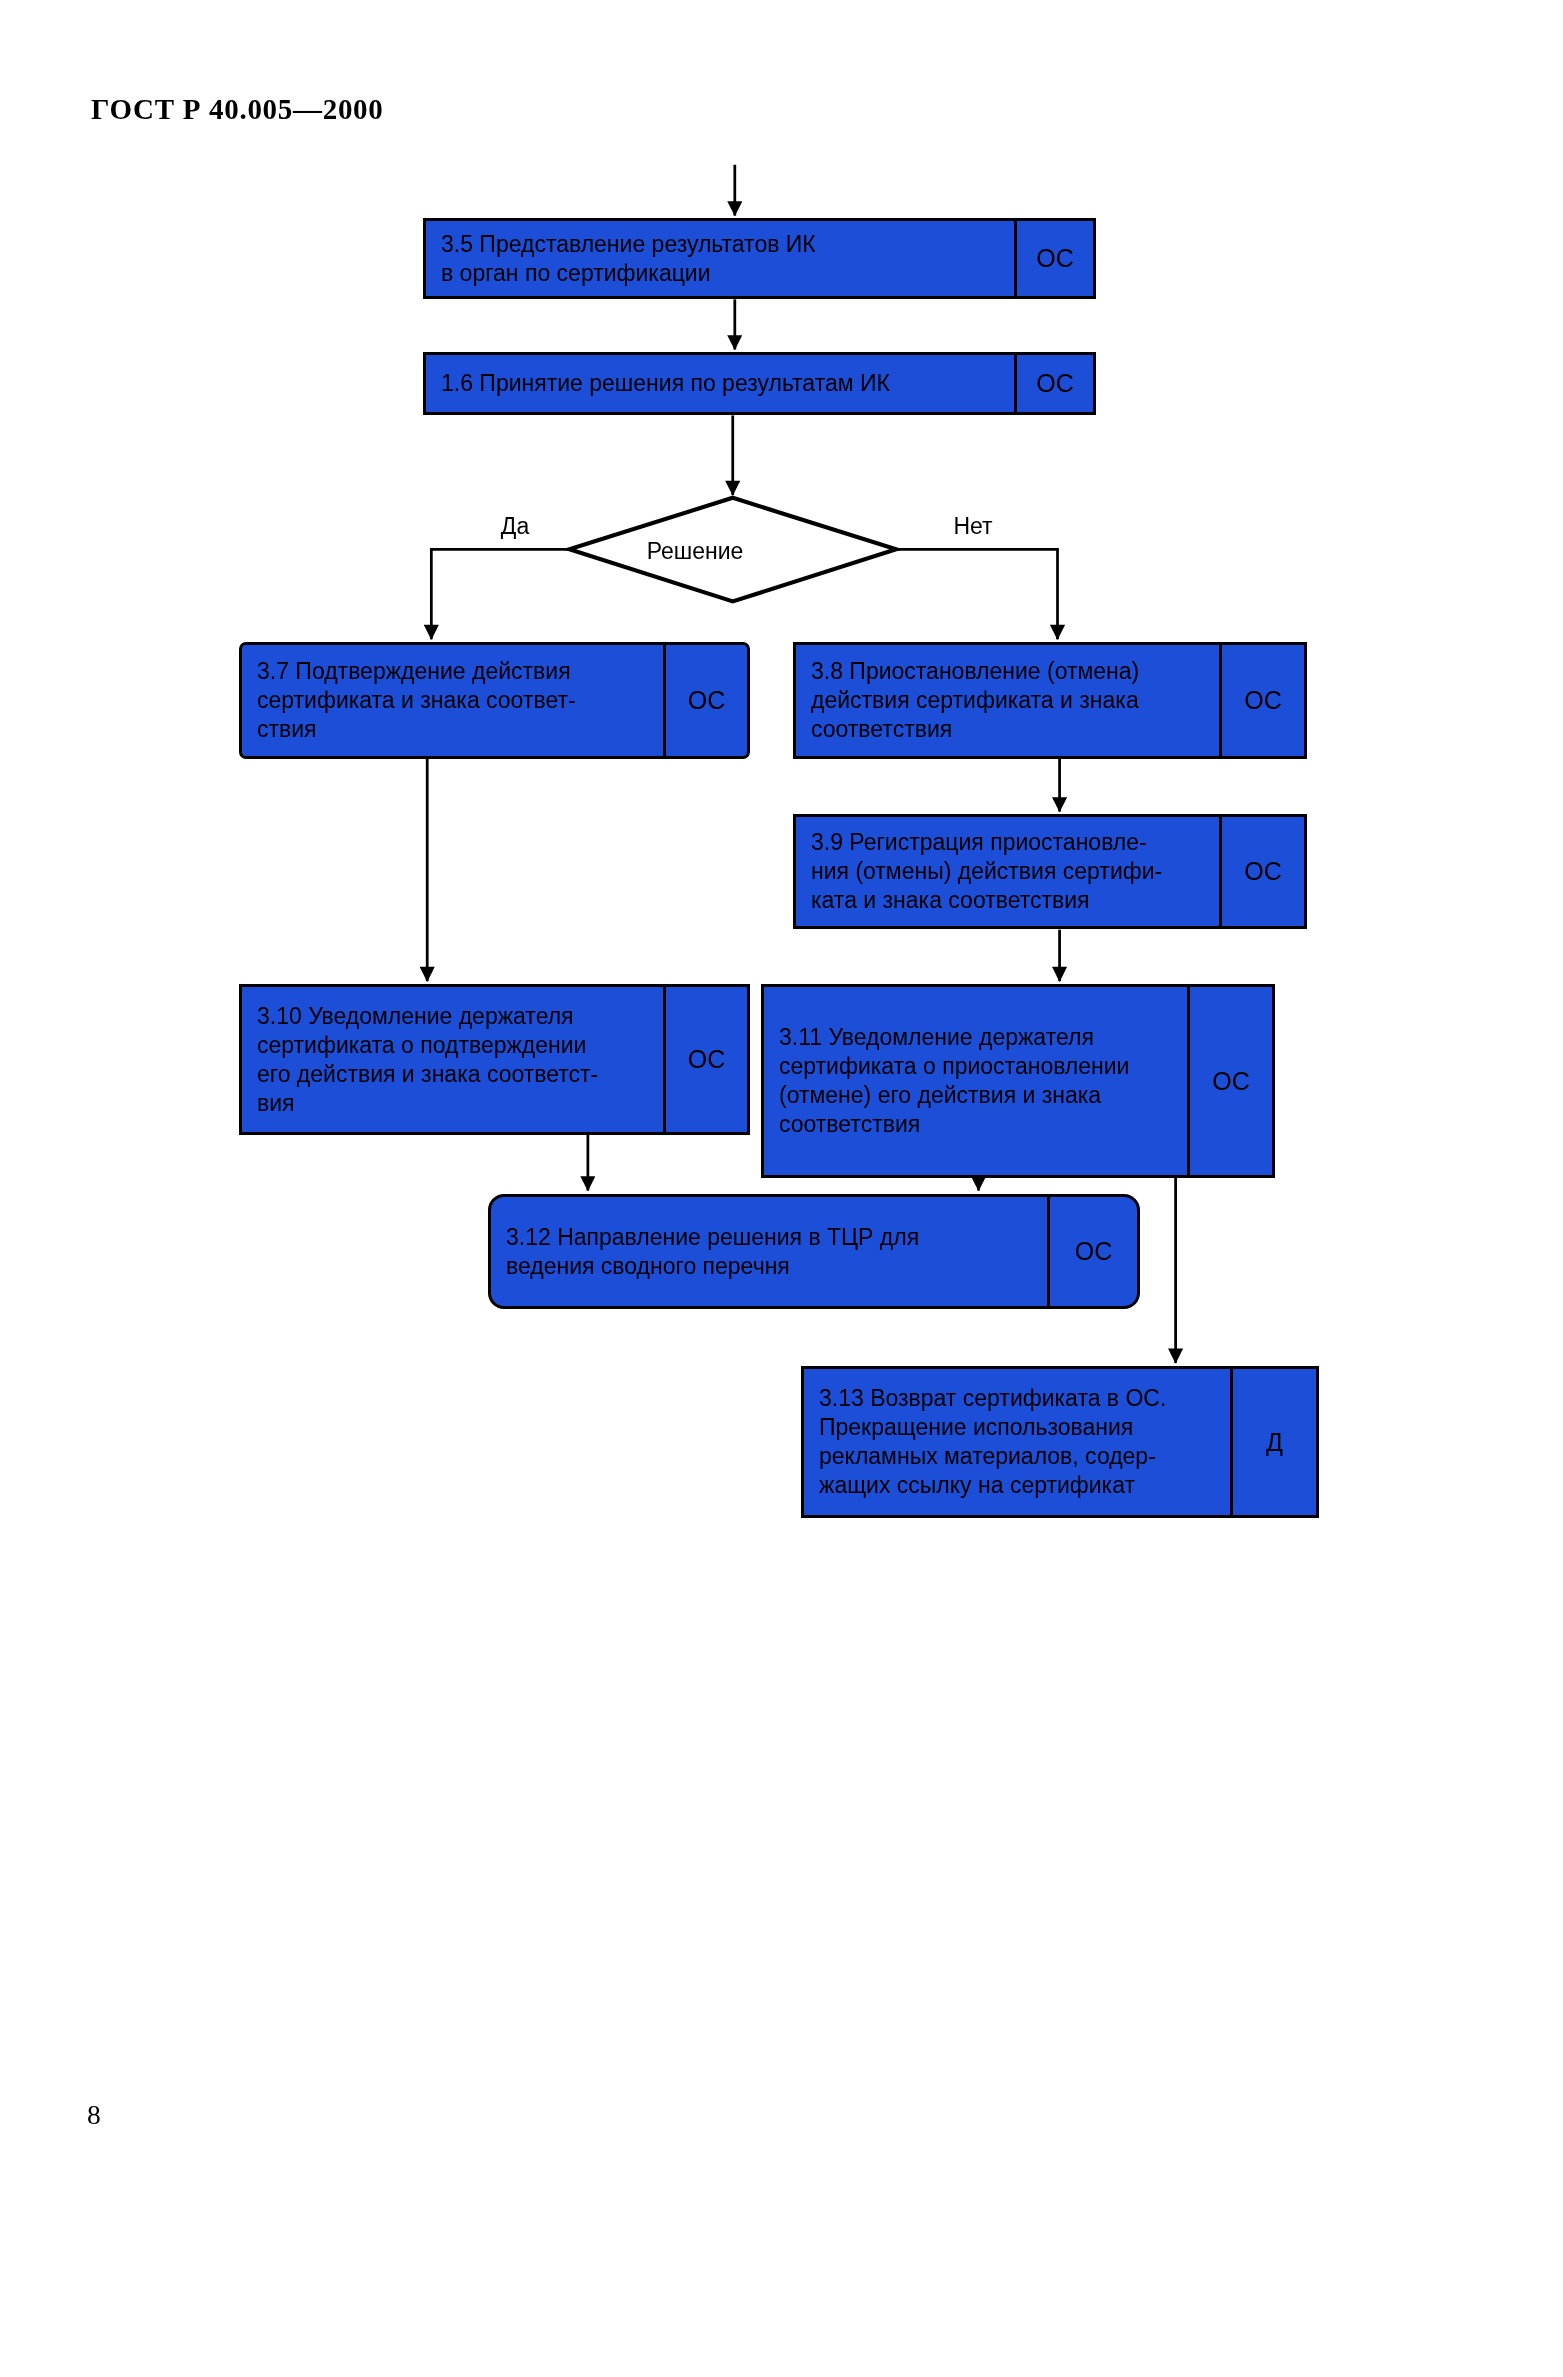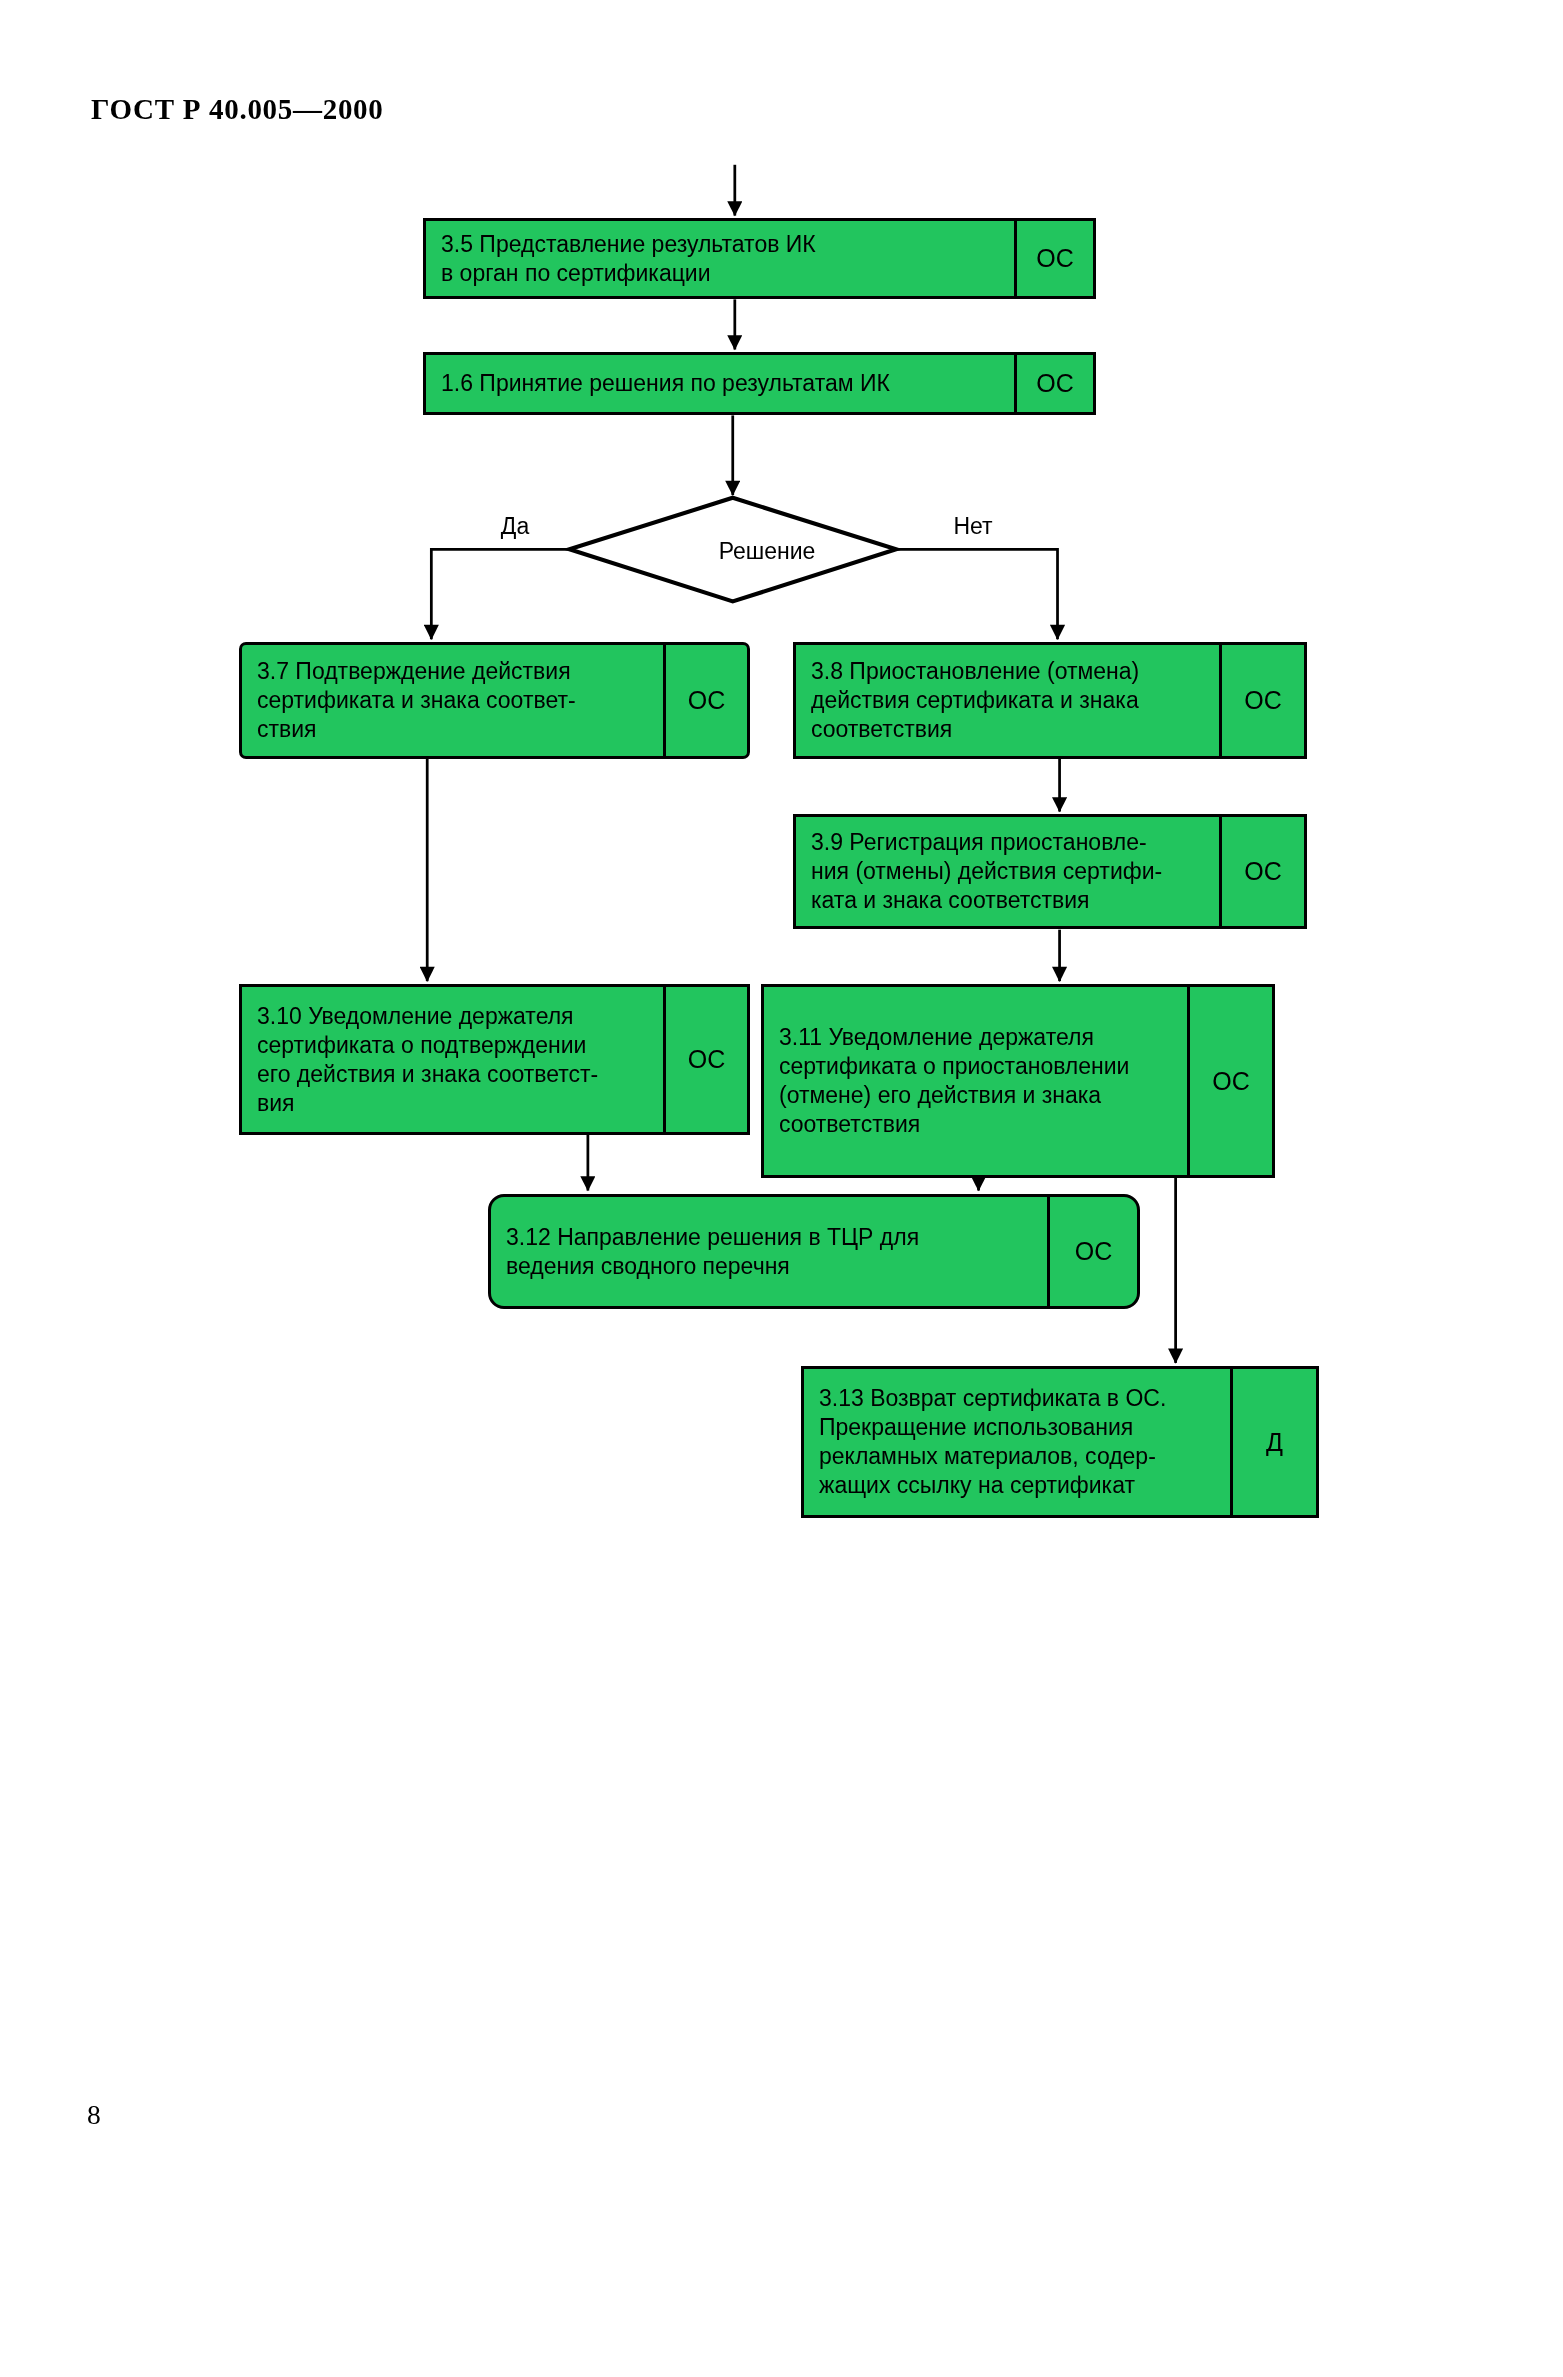--- a/index.html
+++ b/index.html
@@ -20,21 +20,21 @@
     position: absolute; left: 87px; top: 2099px;
     font-family: "Liberation Serif", serif;
     font-size: 27.5px;
   }
 
   .connectors { position: absolute; left: 0; top: 0; width: 1563px; height: 2377px; }
 
   .fbox {
     position: absolute;
     border: 3.4px solid #000;
-    background: #22c55e;
+    background: #1d4ed8;
     display: flex;
     align-items: stretch;
     box-sizing: border-box;
   }
   .fbox .box-text {
     flex: 1 1 auto;
     display: flex; align-items: center;
     padding: 4.1px 12.4px 4.1px 15px;
     font-size: 23px; line-height: 29px;
     white-space: pre-line;
@@ -75,21 +75,21 @@
     <polyline points="622,1105 622,1429" fill="none" stroke="#000" stroke-width="4" marker-end="url(#arrow)"></polyline>
     <polyline points="1543,1105 1543,1182" fill="none" stroke="#000" stroke-width="4" marker-end="url(#arrow)"></polyline>
     <polyline points="1543,1354 1543,1429" fill="none" stroke="#000" stroke-width="4" marker-end="url(#arrow)"></polyline>
     <polyline points="856,1653 856,1734" fill="none" stroke="#000" stroke-width="4" marker-end="url(#arrow)"></polyline>
     <polyline points="1425,1653 1425,1734" fill="none" stroke="#000" stroke-width="4" marker-end="url(#arrow)"></polyline>
     <polyline points="1712,1653 1712,1985" fill="none" stroke="#000" stroke-width="4" marker-end="url(#arrow)"></polyline>
 
     <polygon points="1067,725 1305,800 1067,876 829,800" fill="#ffffff" stroke="#000" stroke-width="6"></polygon>
   </svg>
 
-  <div class="flow-label" style="left:767px; top:551px;text-align:right;">Решение</div>
+  <div class="flow-label" style="left:695px; top:551px;text-align:right;">Решение</div>
   <div class="flow-label" style="left:515px;  top:526px;">Да</div>
   <div class="flow-label" style="left:973px; top:526px;">Нет</div>
 
   <div class="fbox" style="left:423px; top:218px; width:673px; height:81px;">
     <div class="box-text">3.5 Представление результатов ИК
 в орган по сертификации</div>
     <div class="box-exec" style="width:76px;">ОС</div>
   </div>
 
   <div class="fbox" style="left:423px; top:352px; width:673px; height:63px;">

